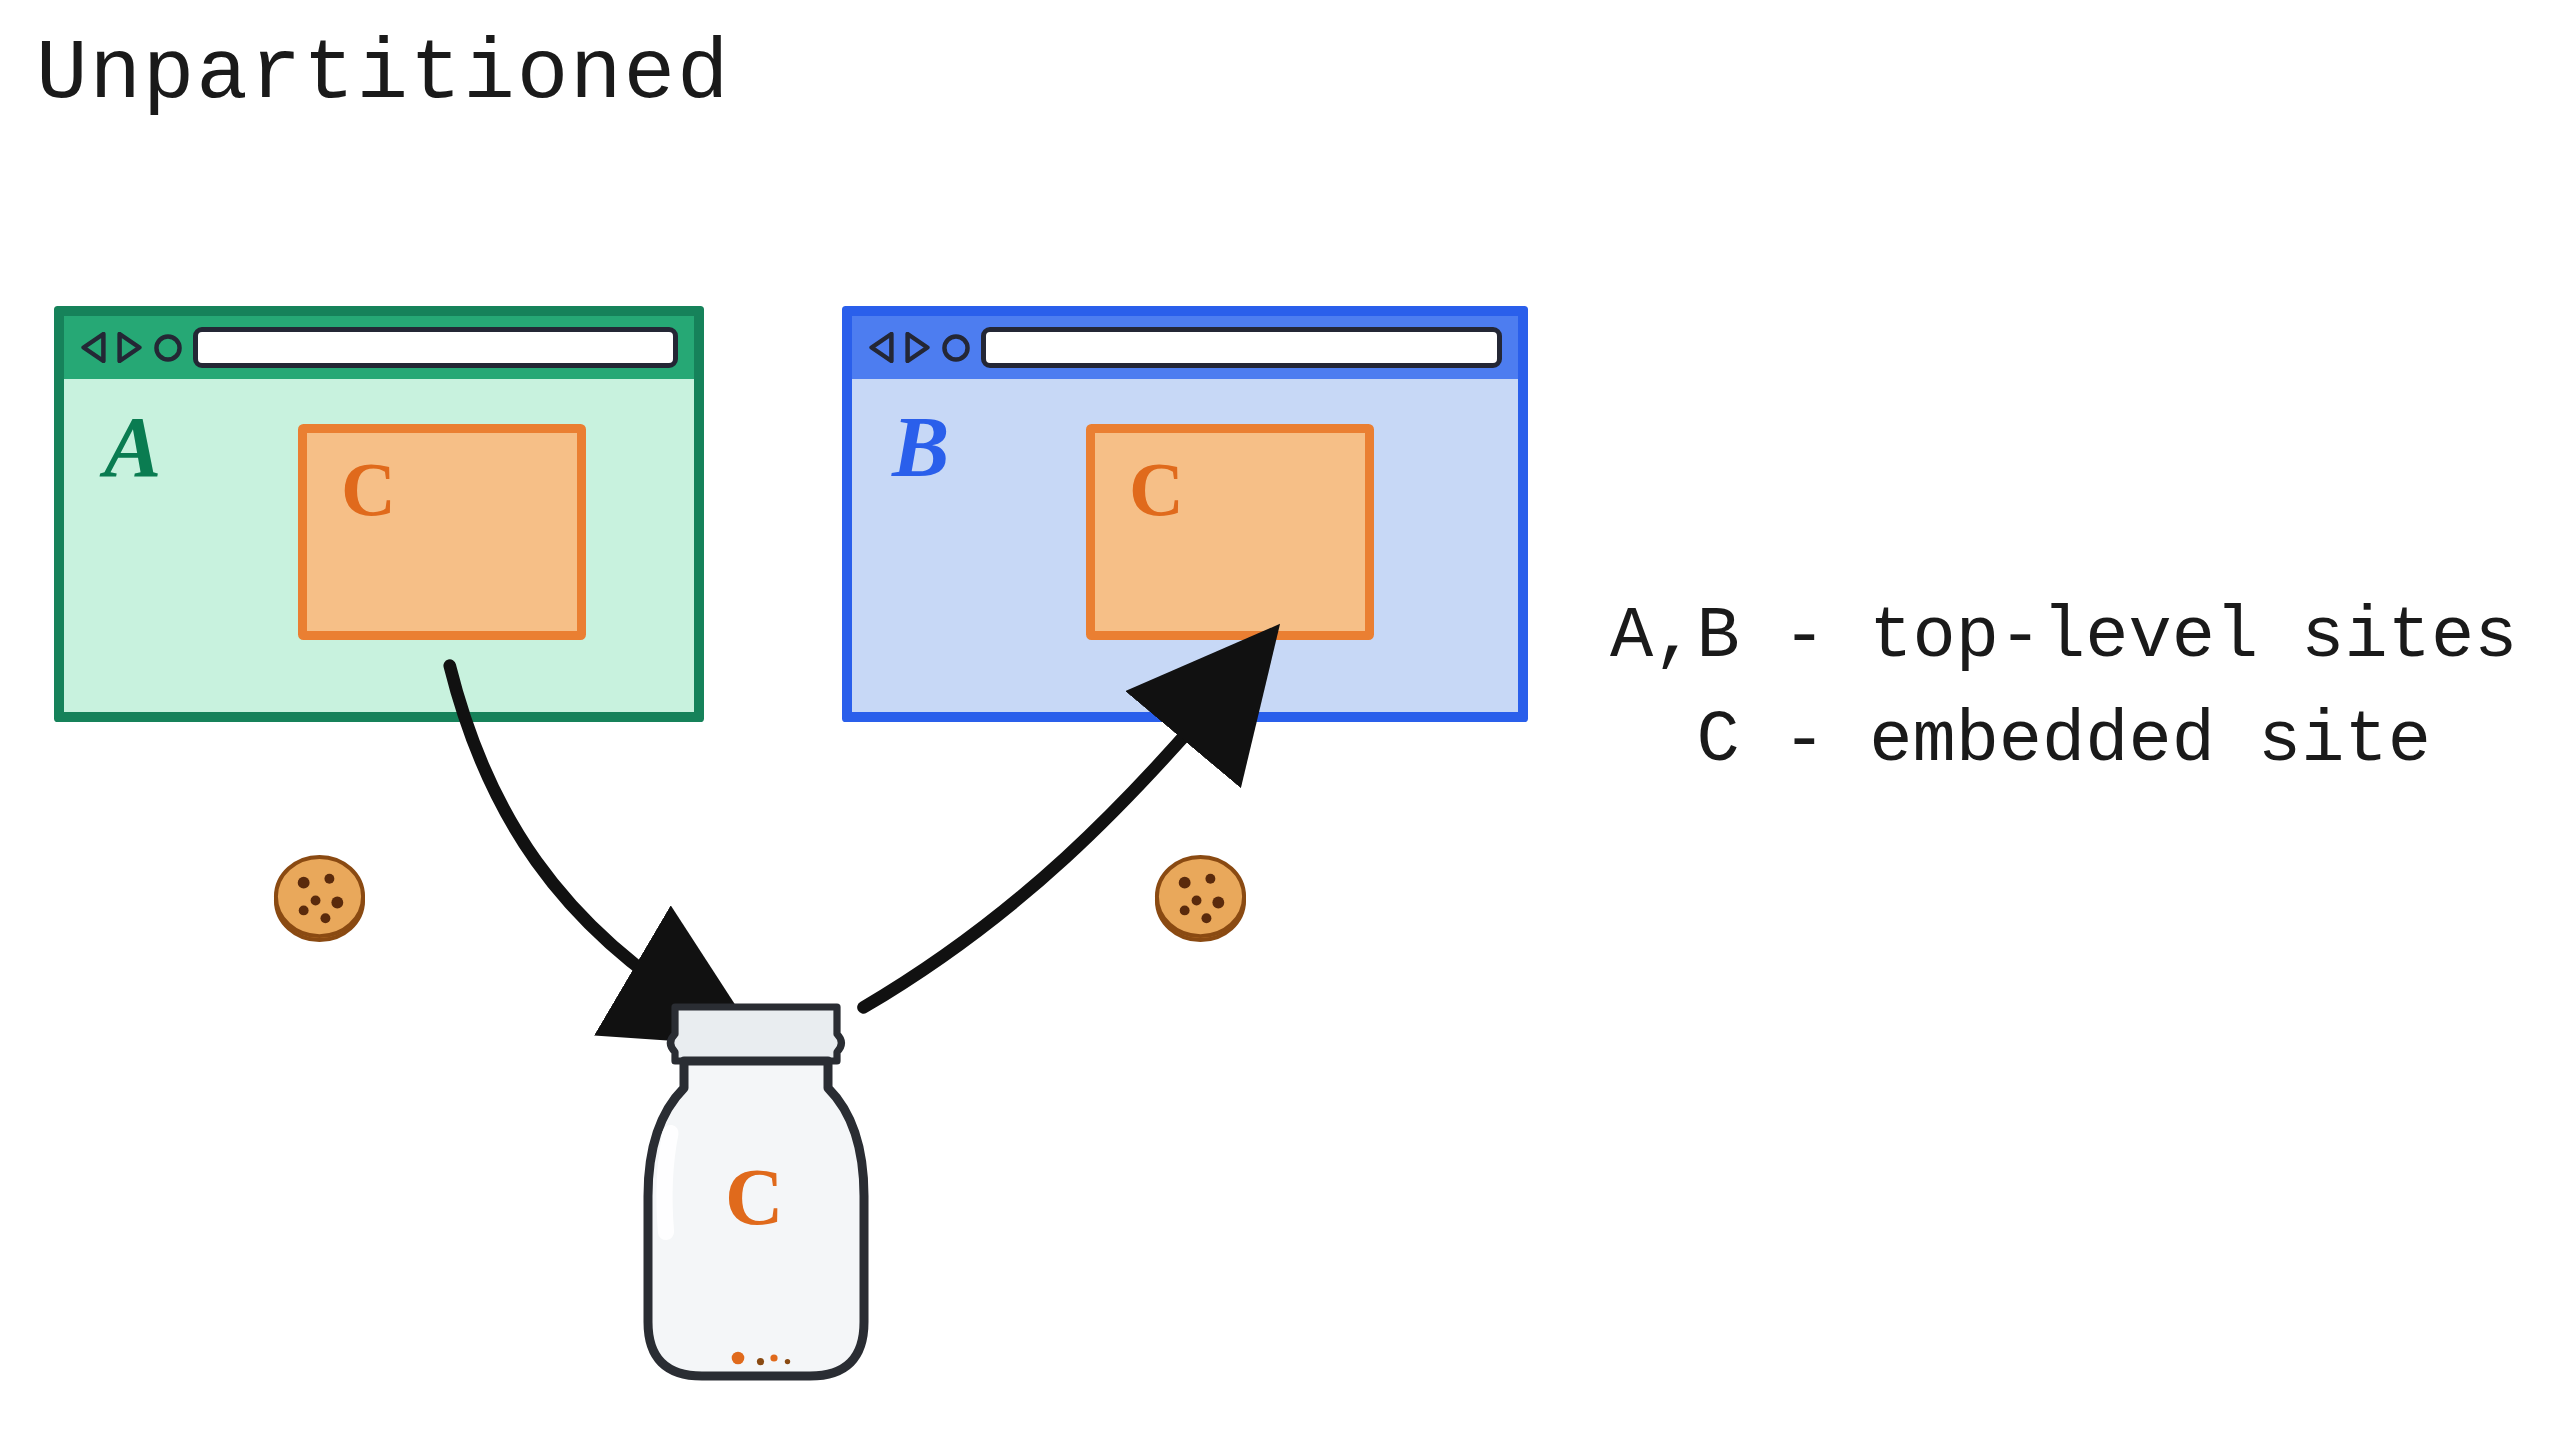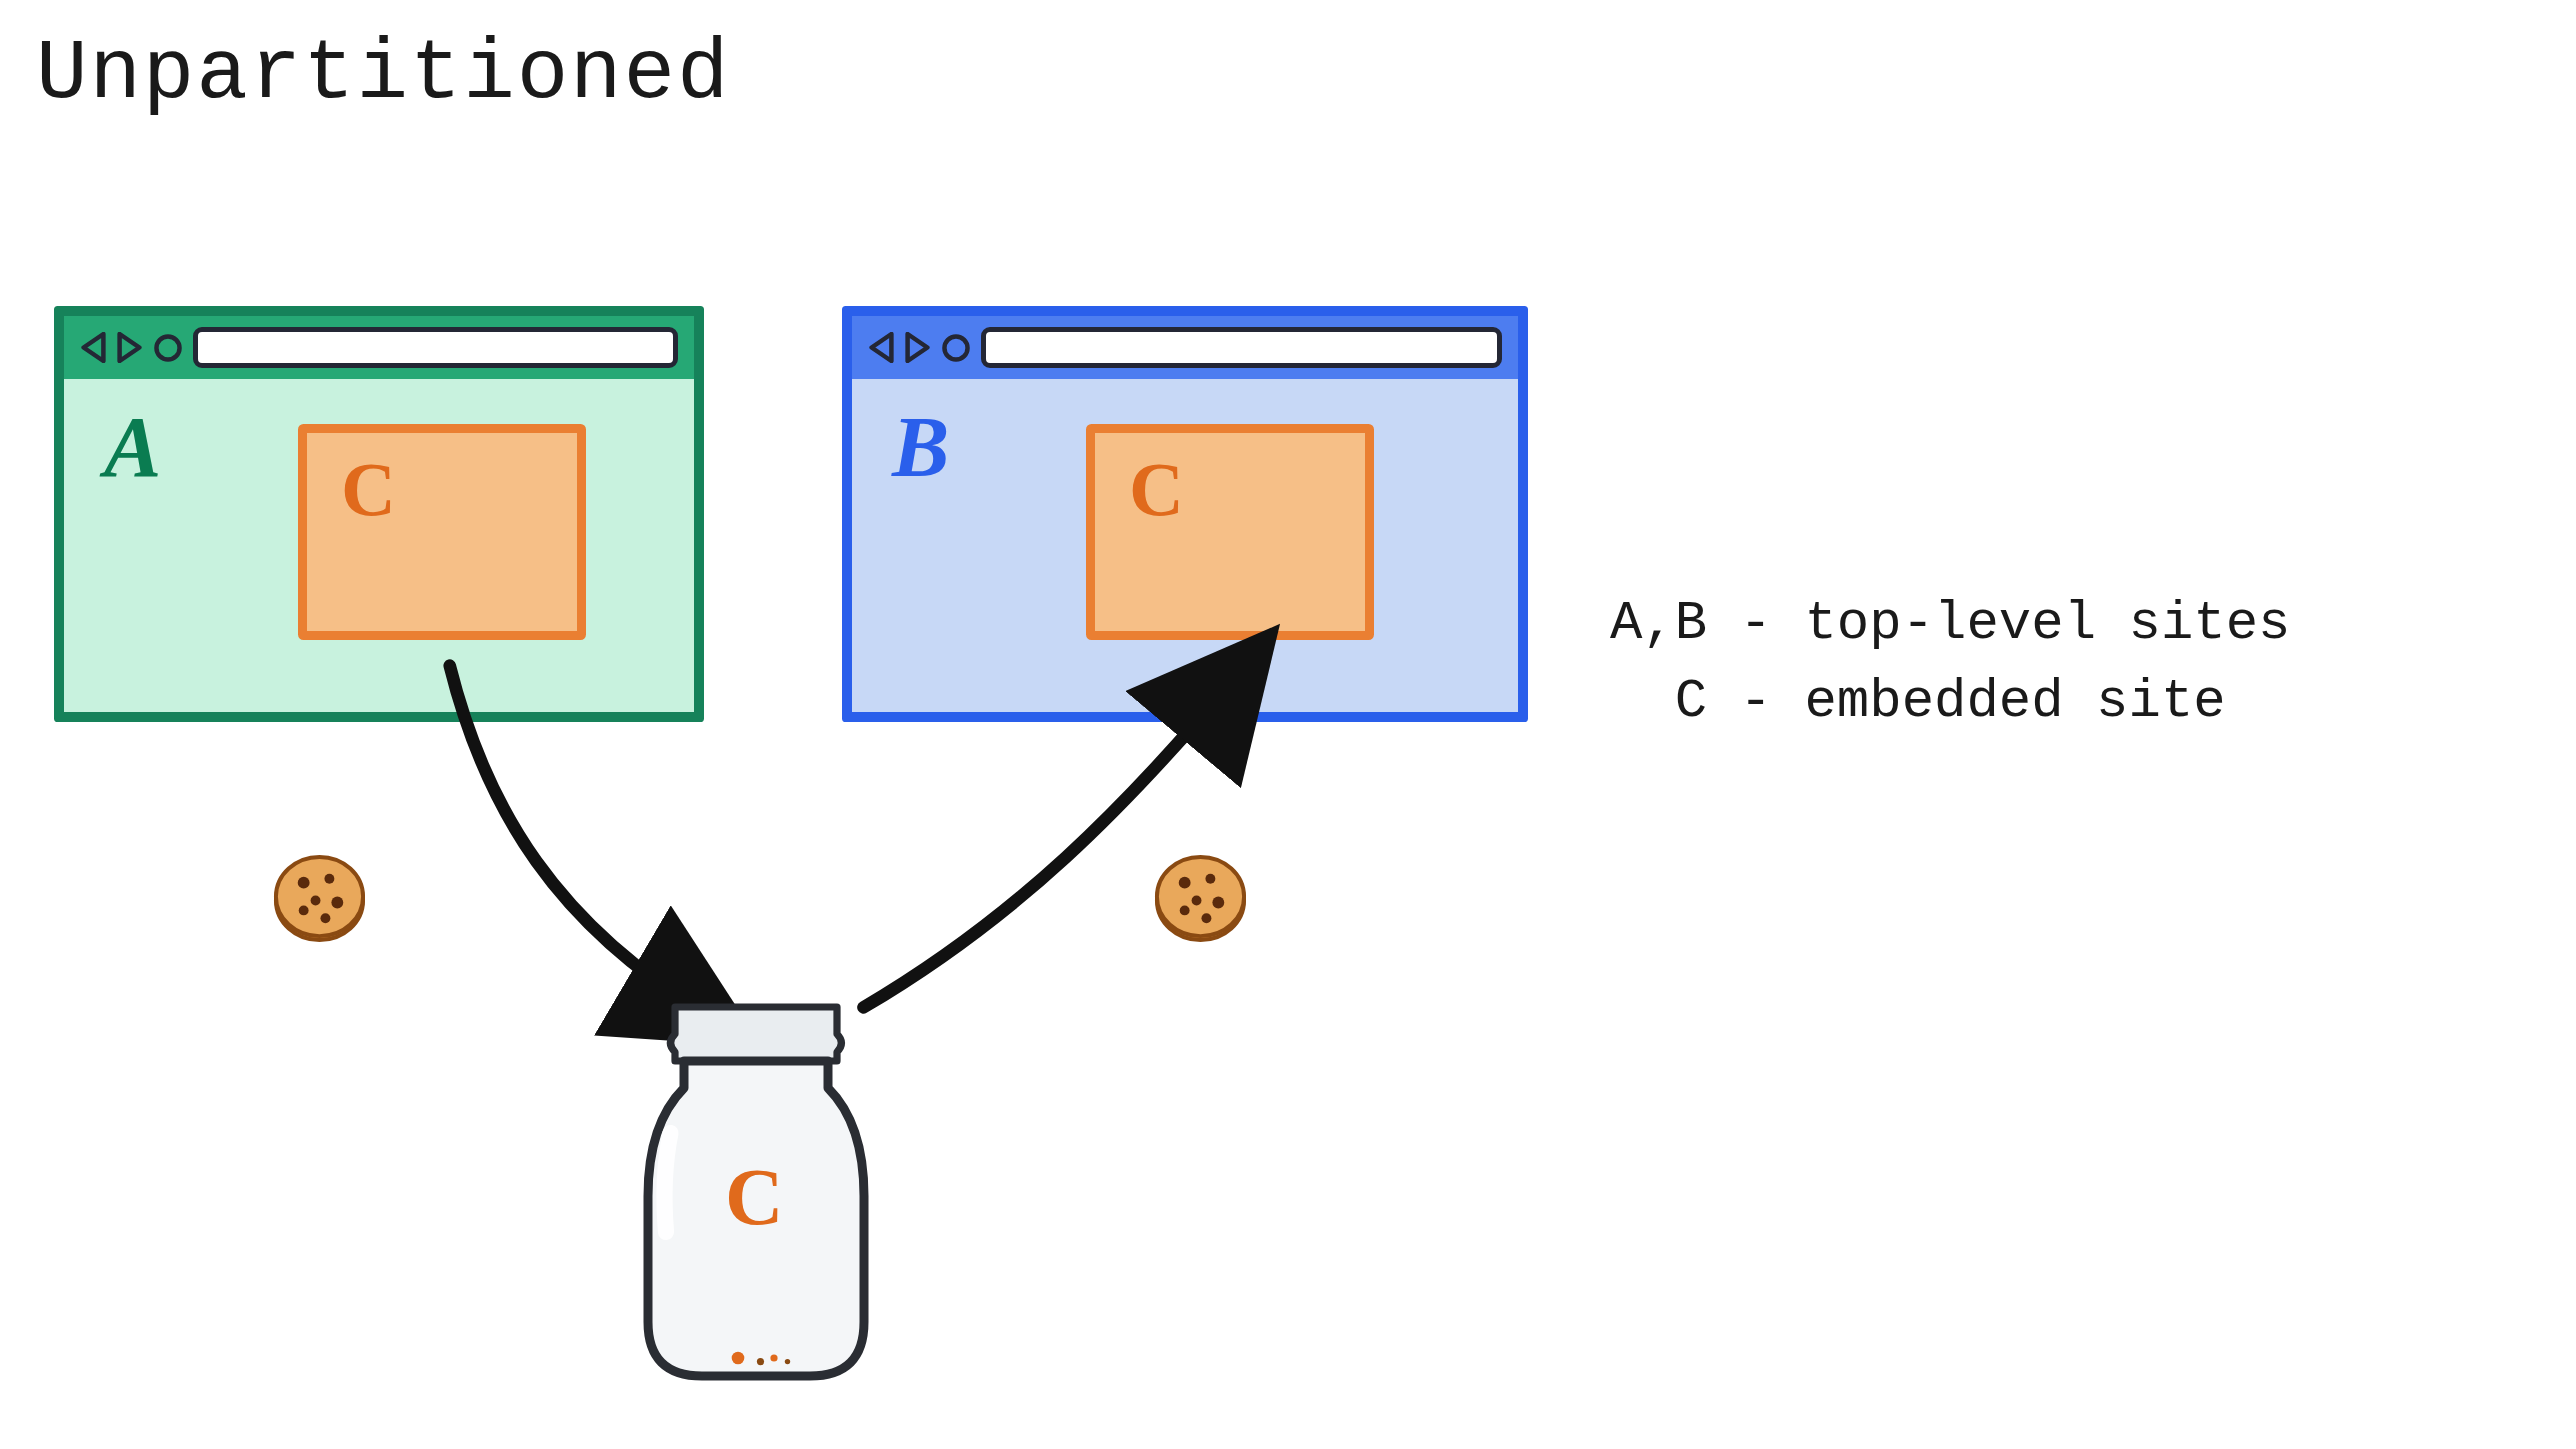--- a/index.html
+++ b/index.html
@@ -135,21 +135,21 @@
   .arrow {
     position: absolute;
     pointer-events: none;
   }
 
   
   .legend {
     position: absolute;
     left: 1610px;
     top: 585px;
-    font-size: 54px;
+    font-size: 72px;
     line-height: 1.45;
     white-space: pre;
   }
 </style>
 </head>
 <body>
 
 <div class="stage">
 
   <div class="title">Unpartitioned</div>

